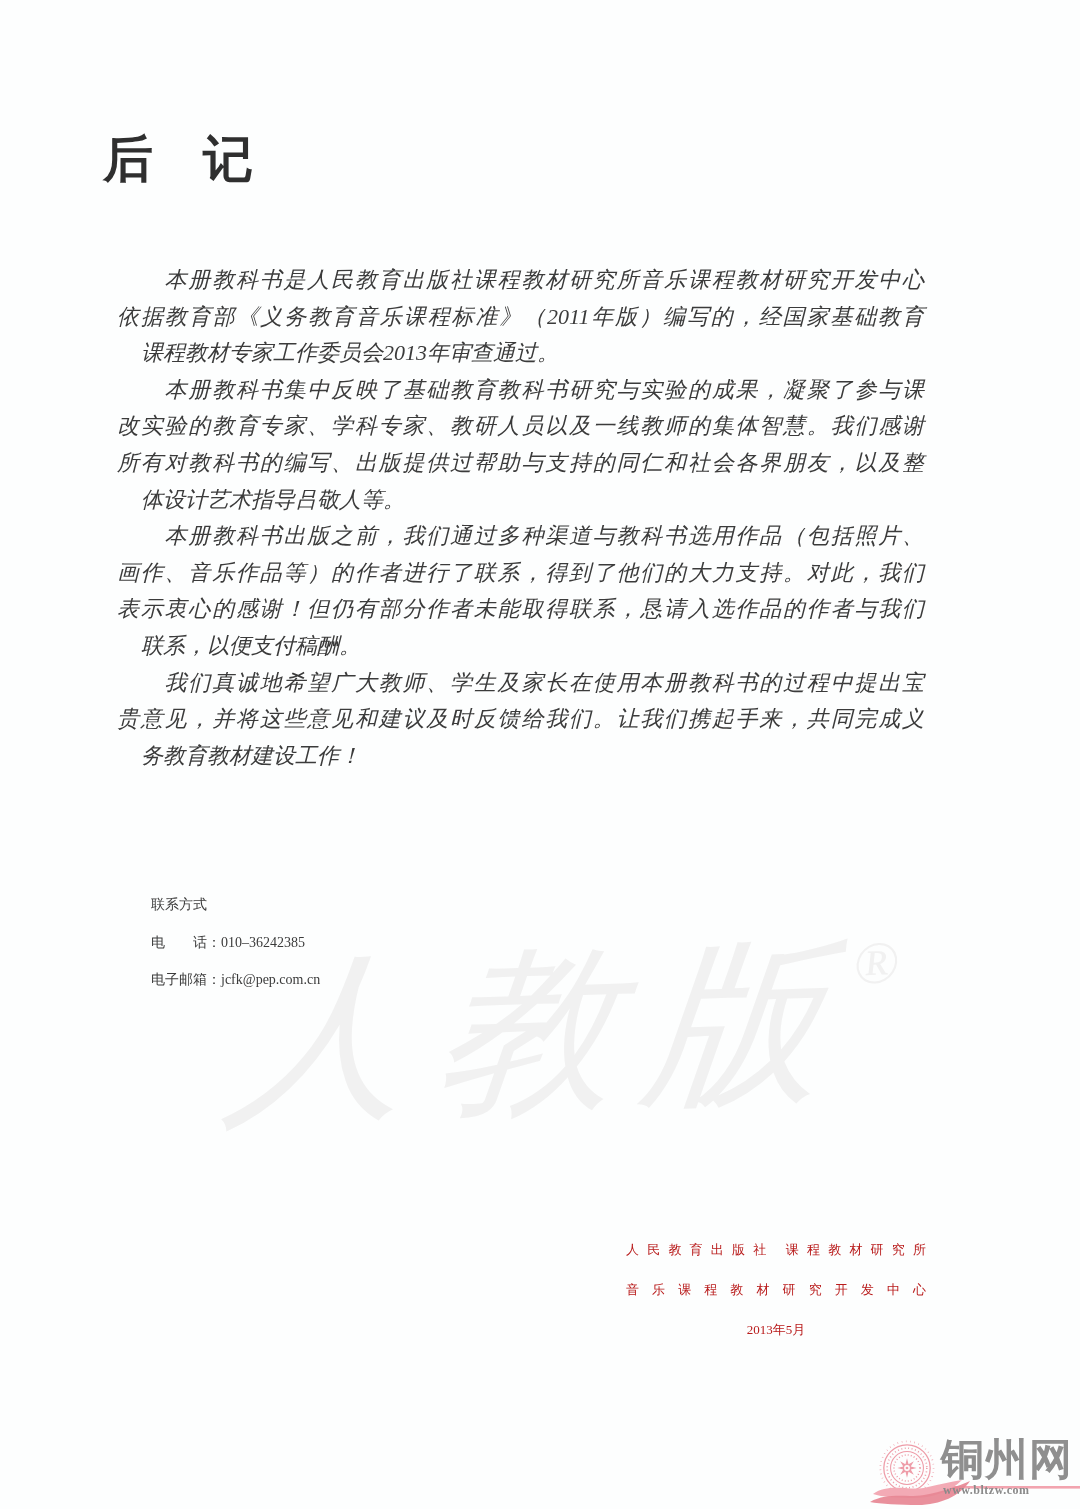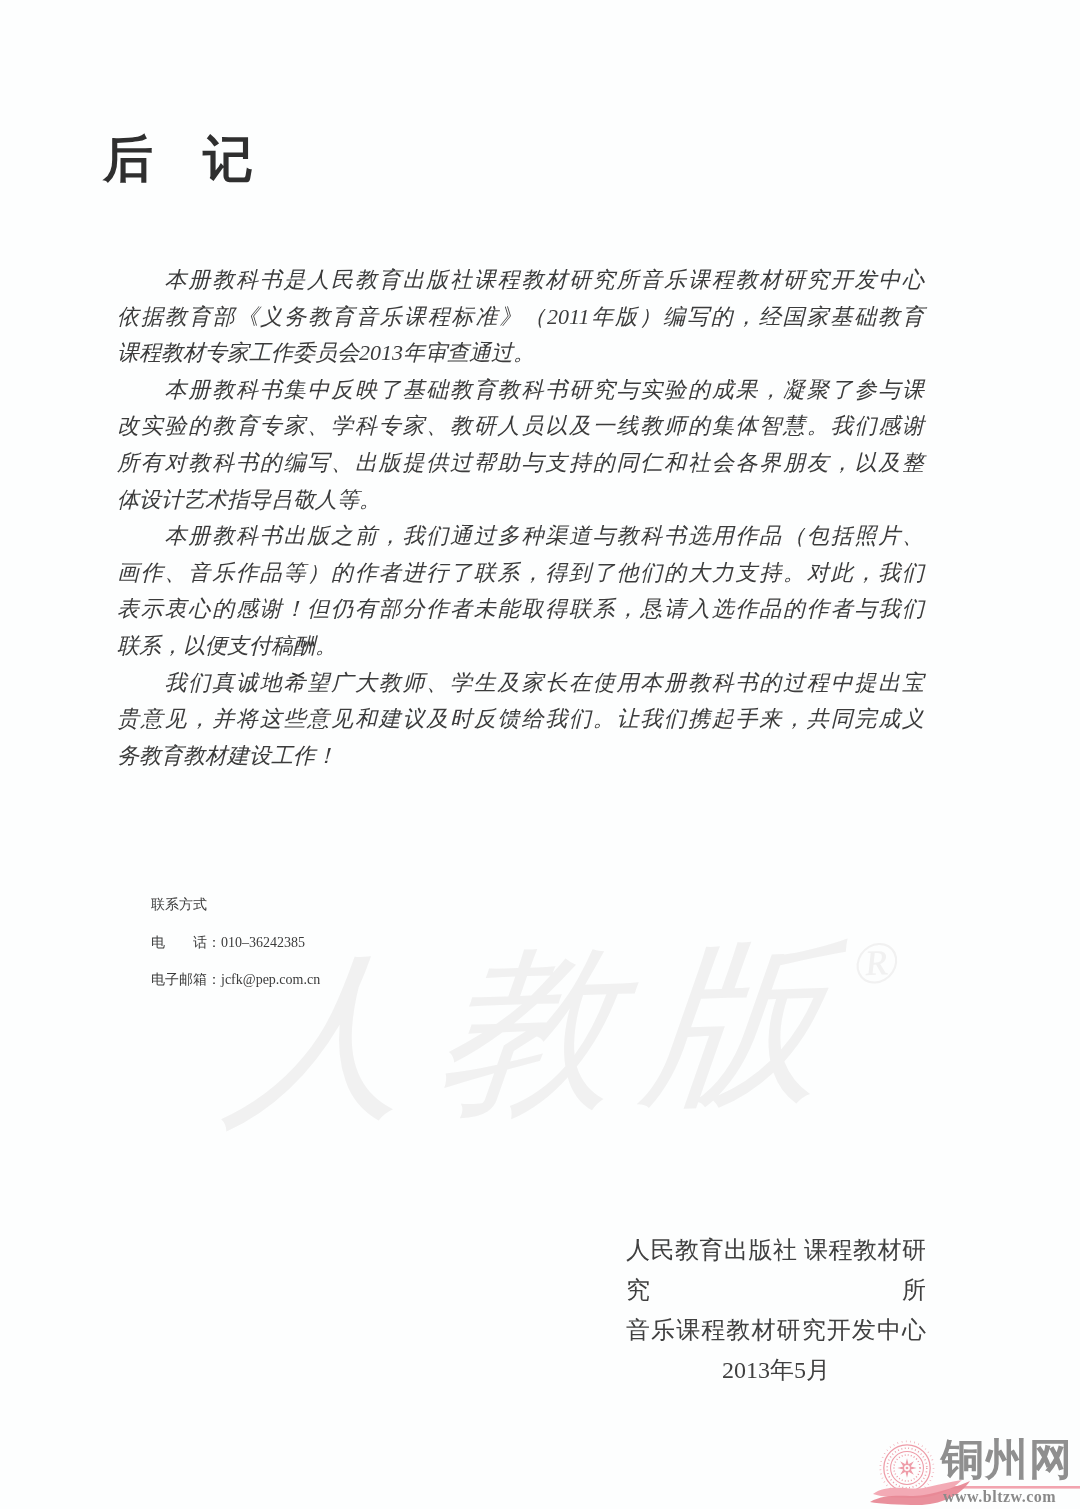--- a/index.html
+++ b/index.html
@@ -54,38 +54,39 @@
   }
   .body-line {
     height: 36.6px;
     line-height: 36.6px;
     text-align: justify;
     text-align-last: justify;
     font-style: italic;
   }
   .body-line.para-end {
     text-align-last: left;
+    margin-left: 24px;
   }
 
   .contact {
     position: absolute;
     left: 151px;
     top: 886px;
     font-size: 14px;
     line-height: 37.5px;
   }
 
   .publisher {
     position: absolute;
     left: 626px;
     top: 1230px;
     width: 300px;
-    font-size: 24px;
+    font-size: 13px;
     line-height: 40px;
-    color: #404040;
+    color: #b91c1c;
   }
   .publisher .pub-line { text-align: justify; text-align-last: justify; }
   .publisher .pub-date { text-align: right; text-align-last: center; }
 
   .site-logo {
     position: absolute;
     left: 870px;
     top: 1436px;
     width: 210px;
     height: 73px;
@@ -99,22 +100,22 @@
     font-size: 43px;
     line-height: 48px;
     font-weight: bold;
     color: #8f8f8f;
     letter-spacing: 1px;
     white-space: nowrap;
   }
   .site-url {
     position: absolute;
     left: 73px;
-    top: 51px;
-    font-size: 16px;
+    top: 44px;
+    font-size: 12px;
     line-height: 20px;
     font-weight: bold;
     color: #8a8a8a;
     letter-spacing: 0.5px;
     white-space: nowrap;
   }
 </style>
 </head>
 <body>
 

